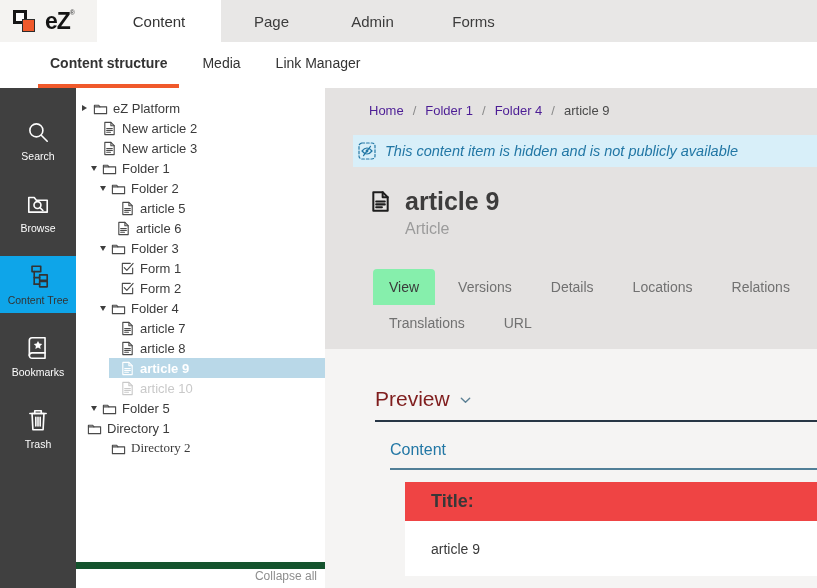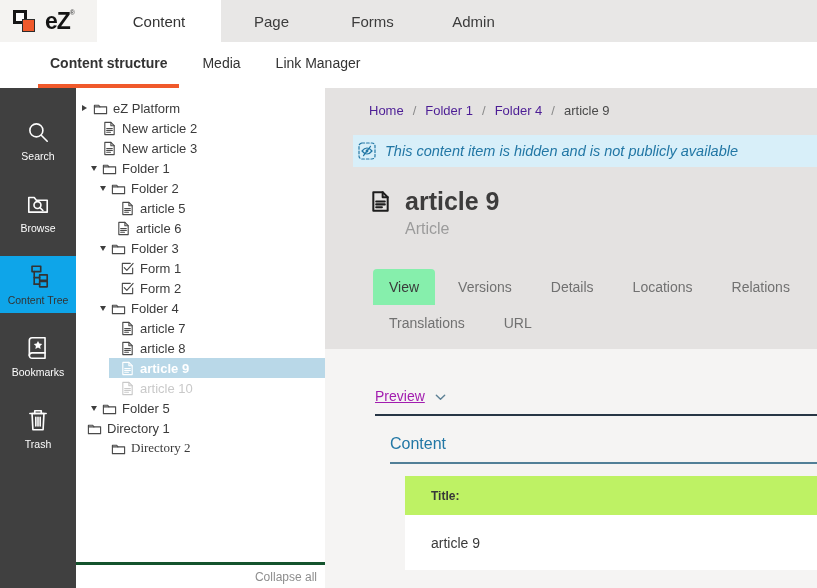--- a/index.html
+++ b/index.html
@@ -51,21 +51,21 @@
   .expander.expanded::before { content: ''; border-top: 5px solid #3f3f3f;
       border-left: 3.5px solid transparent; border-right: 3.5px solid transparent; }
   .tree-icon { width: 15px; height: 15px; flex: none; margin-right: 5px; color: #4a4a4a; }
   .tree-icon svg { stroke-width: 1.2; }
   .tree-label { white-space: nowrap; overflow: hidden; }
   .tree-row.selected .tree-row-inner { background: #b9d8e8; color: #fff; font-weight: bold; }
   .tree-row.selected .tree-icon { color: #fff; }
   .tree-row.hidden-item { color: #c9c9c9; }
   .tree-row.hidden-item .tree-icon { color: #c9c9c9; }
   .tree-footer { position: absolute; bottom: 0; left: 0; right: 0; height: 26px;
-                 border-top: 3px solid #14532d; display: flex; align-items: center;
+                 border-top: 7px solid #14532d; display: flex; align-items: flex-start;
                  justify-content: flex-end; padding-right: 8px; }
   .collapse-all { font-size: 12px; color: #8e8e8e; cursor: pointer; }
 
   
   .main { flex: 1; display: flex; flex-direction: column; min-width: 0; }
   .content-header { background: #e4e2e1; padding: 12px 0 8px 28px; flex: none; }
   .breadcrumb { height: 20px; display: flex; align-items: center; font-size: 13px; padding-left: 16px; }
   .breadcrumb a { color: #4c1d95; text-decoration: none; cursor: pointer; }
   .crumb-sep { color: #8a8a8a; margin: 0 9px; }
   .crumb-current { color: #4a4a4a; }
@@ -81,48 +81,48 @@
   .page-title { font-size: 25px; font-weight: bold; color: #3d3c3c; margin: 0; }
   .subtitle { margin: 4px 0 0 36px; font-size: 16px; color: #9b9b9b; }
   .tabs { margin: 31px 0 0 20px; }
   .tab-row { display: flex; }
   .tab { padding: 10px 16px; font-size: 14px; color: #717171; margin-right: 7px;
          border-radius: 4px 4px 0 0; cursor: pointer; }
   .tab.active { background: #86efac; color: #3a3a3a; }
 
   .content-body { flex: 1; background: #f5f4f3; padding: 38px 0 0 50px; min-height: 0; }
   .preview-toggle { display: inline-flex; align-items: center; gap: 9px; cursor: pointer; }
-  .preview-label { font-size: 14px; color: #a21caf; text-decoration: underline; }
+  .preview-label { font-size: 21px; color: #7f1d1d; }
   .chevron { width: 13px; height: 13px; color: #5d8195; margin-top: 3px; }
   .preview-rule { margin-top: 9px; border-bottom: 2px solid #273645; }
   .content-section { margin-left: 15px; margin-top: 19px; }
   .content-heading { font-size: 16px; color: #2277a5; padding-bottom: 9px;
                      border-bottom: 2px solid #517f97; }
   .field-table { margin-left: 15px; margin-top: 12px; }
-  .field-header { height: 39px; background: #bef264; display: flex; align-items: center;
-                  padding-left: 26px; font-weight: bold; font-size: 12px; color: #383838; }
+  .field-header { height: 39px; background: #ef4444; display: flex; align-items: center;
+                  padding-left: 26px; font-weight: bold; font-size: 18px; color: #383838; }
   .field-value { height: 55px; background: #fff; display: flex; align-items: center;
                  padding-left: 26px; font-size: 14px; color: #3a3a3a; }
 </style>
 </head>
 <body>
 
 <header class="topbar">
   <div class="logo">
     <span class="logo-mark">
       <span class="logo-sq-white"></span>
       <span class="logo-sq-orange"></span>
     </span>
     <span class="logo-text"><span>eZ</span><span class="logo-reg">®</span></span>
   </div>
   <nav class="top-tabs">
       <div class="top-tab active">Content</div>
       <div class="top-tab">Page</div>
+      <div class="top-tab">Admin</div>
       <div class="top-tab">Forms</div>
-      <div class="top-tab">Admin</div>
     </nav>
 </header>
 
 <nav class="subnav">
     <div class="sub-tab active">Content structure</div>
     <div class="sub-tab">Media</div>
     <div class="sub-tab">Link Manager</div>
   </nav>
 
 <div class="workspace">

